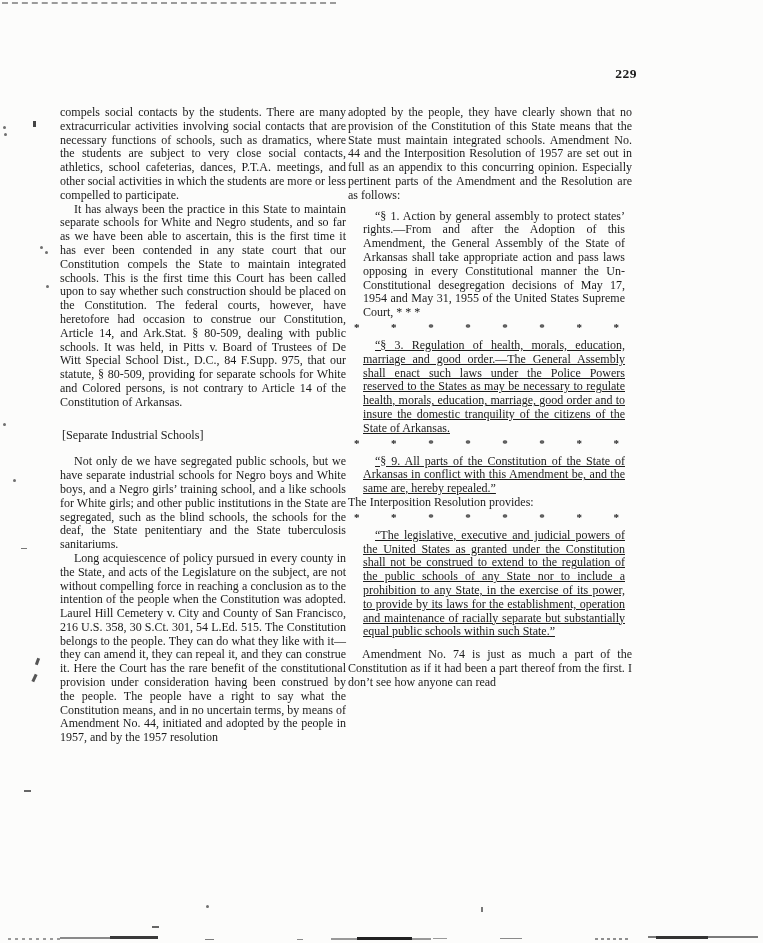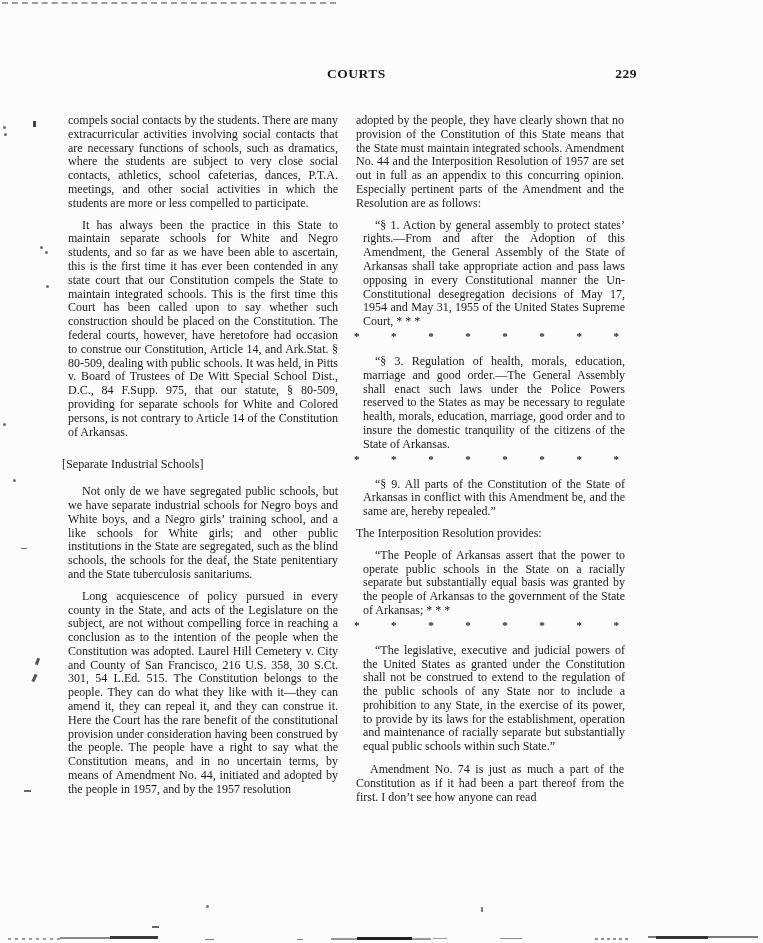--- a/index.html
+++ b/index.html
@@ -22,34 +22,34 @@
   }
   .running-title { position:absolute; left:0; right:0; text-align:center; }
   .page-number { position:absolute; right:16px; top:0; }
   .col {
     position:absolute; top:106px;
     font-size:12px; line-height:13.8px;
     text-align:justify;
   }
   .col-left  { left:60px;  width:286px; }
   .col-right { left:348px; width:284px; }
-  .col p { margin:8px; }
+  .col p { margin:0; }
   p.indent { text-indent:14px;font-family:Liberation Serif, serif; }
   p.body-para2 { margin-top:9px; }
   .section-heading {
     text-align:left;
     margin:19px 0 13px 2px !important;
     font-size:12.2px;
   }
   blockquote {
     margin:7px 7px 0 15px;
     text-indent:12px;
     text-align:justify;
   }
-  blockquote.tight { margin-top:12px; }
+  blockquote.tight { margin-top:5px;text-decoration:underline; }
   .star-row {
     margin:1px 12px 1px 6px;
     text-align:justify;
     text-align-last:justify;
     -moz-text-align-last:justify;
     font-weight:bold; font-size:11px; line-height:13px;
     letter-spacing:1px;
   }
   .lead-line { text-indent:13px; }
   .lead-line.flush { text-indent:0; }
@@ -59,41 +59,39 @@
   .dash { height:2px; background:#777; }
 </style>
 </head>
 <body>
 
 <div class="page">
 
   <div class="top-dashes"></div>
 
   <div class="running-header">
-    <span class="running-title">COURTS</span>
     <span class="page-number">229</span>
   </div>
 
   <div class="col col-left">
     <p>compels social contacts by the students.  There are many extracurricular activities involving social contacts that are necessary functions of schools, such as dramatics, where the students are subject to very close social contacts, athletics, school cafeterias, dances, P.T.A. meetings, and other social activities in which the students are more or less compelled to participate.</p>
     <p class="indent">It has always been the practice in this State to maintain separate schools for White and Negro students, and so far as we have been able to ascertain, this is the first time it has ever been contended in any state court that our Constitution compels the State to maintain integrated schools.  This is the first time this Court has been called upon to say whether such construction should be placed on the Constitution.  The federal courts, however, have heretofore had occasion to construe our Constitution, Article 14, and Ark.Stat. § 80-509, dealing with public schools.  It was held, in Pitts v. Board of Trustees of De Witt Special School Dist., D.C., 84 F.Supp. 975, that our statute, § 80-509, providing for separate schools for White and Colored persons, is not contrary to Article 14 of the Constitution of Arkansas.</p>
     <p class="section-heading">[Separate Industrial Schools]</p>
     <p class="indent">Not only de we have segregated public schools, but we have separate industrial schools for Negro boys and White boys, and a Negro girls’ training school, and a like schools for White girls; and other public institutions in the State are segregated, such as the blind schools, the schools for the deaf, the State penitentiary and the State tuberculosis sanitariums.</p>
     <p class="indent">Long acquiescence of policy pursued in every county in the State, and acts of the Legislature on the subject, are not without compelling force in reaching a conclusion as to the intention of the people when the Constitution was adopted.  Laurel Hill Cemetery v. City and County of San Francisco, 216 U.S. 358, 30 S.Ct. 301, 54 L.Ed. 515.  The Constitution belongs to the people. They can do what they like with it—they can amend it, they can repeal it, and they can construe it.  Here the Court has the rare benefit of the constitutional provision under consideration having been construed by the people.  The people have a right to say what the Constitution means, and in no uncertain terms, by means of Amendment No. 44, initiated and adopted by the people in 1957, and by the 1957 resolution</p>
   </div>
 
   <div class="col col-right">
     <p>adopted by the people, they have clearly shown that no provision of the Constitution of this State means that the State must maintain integrated schools.  Amendment No. 44 and the Interposition Resolution of 1957 are set out in full as an appendix to this concurring opinion.  Especially pertinent parts of the Amendment and the Resolution are as follows:</p>
     <blockquote>“§ 1. Action by general assembly to protect states’ rights.—From and after the Adoption of this Amendment, the General Assembly of the State of Arkansas shall take appropriate action and pass laws opposing in every Constitutional manner the Un-Constitutional desegregation decisions of May 17, 1954 and May 31, 1955 of the United States Supreme Court, * * *</blockquote>
     <div class="star-row">* * * * * * * *</div>
     <blockquote class="tight">“§ 3. Regulation of health, morals, education, marriage and good order.—The General Assembly shall enact such laws under the Police Powers reserved to the States as may be necessary to regulate health, morals, education, marriage, good order and to insure the domestic tranquility of the citizens of the State of Arkansas.</blockquote>
     <div class="star-row">* * * * * * * *</div>
     <blockquote class="tight">“§ 9. All parts of the Constitution of the State of Arkansas in conflict with this Amendment be, and the same are, hereby repealed.”</blockquote>
     <p class="lead-line flush">The Interposition Resolution provides:</p>
-    <blockquote style="margin-top:2px">“The People of Arkansas assert that the power to operate public schools in the State on a racially separate but substantially equal basis was granted by the people of Arkansas to the government of the State of Arkansas; * * *</blockquote>
     <div class="star-row">* * * * * * * *</div>
     <blockquote class="tight">“The legislative, executive and judicial powers of the United States as granted under the Constitution shall not be construed to extend to the regulation of the public schools of any State nor to include a prohibition to any State, in the exercise of its power, to provide by its laws for the establishment, operation and maintenance of racially separate but substantially equal public schools within such State.”</blockquote>
     <p class="indent body-para2">Amendment No. 74 is just as much a part of the Constitution as if it had been a part thereof from the first.  I don’t see how anyone can read</p>
   </div>
 
   <div class="artifact dash" style="left:8px;top:938px;width:52px;background:repeating-linear-gradient(90deg,#9a9a9a 0 3px,transparent 3px 7px)"></div>
   <div class="artifact dash" style="left:60px;top:937px;width:50px;background:#8a8a8a;height:2px"></div>
   <div class="artifact dash" style="left:110px;top:936px;width:48px;background:#3a3a3a;height:3px"></div>
   <div class="artifact dash" style="left:205px;top:939px;width:9px;background:#7c7c7c;height:1px"></div>
   <div class="artifact dash" style="left:297px;top:939px;width:6px;background:#8a8a8a;height:1px"></div>

